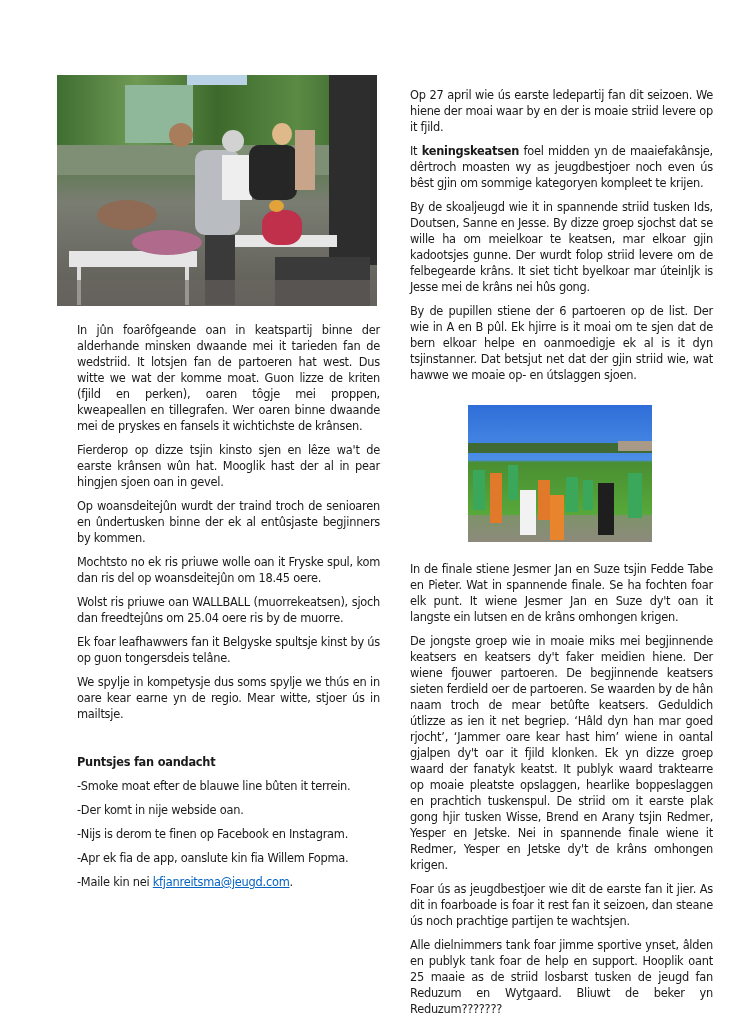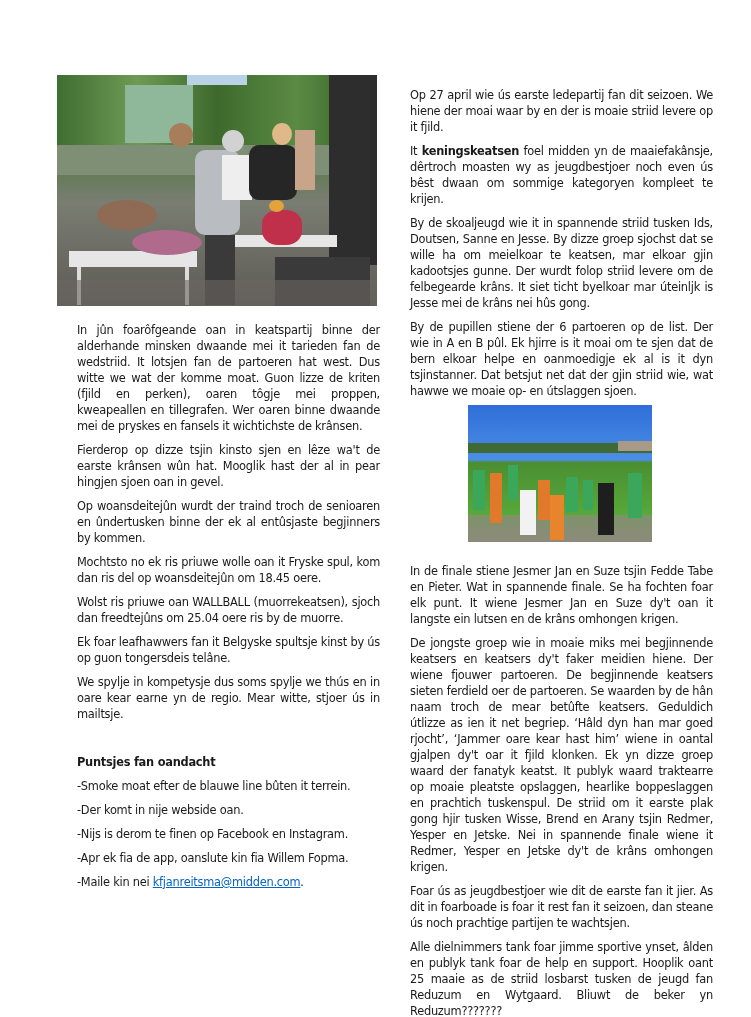--- a/index.html
+++ b/index.html
@@ -68,28 +68,28 @@
   <p>Mochtsto no ek ris priuwe wolle oan it Fryske spul, kom dan ris del op woansdeitejûn om 18.45 oere.</p>
   <p>Wolst ris priuwe oan WALLBALL (muorrekeatsen), sjoch dan freedtejûns om 25.04 oere ris by de muorre.</p>
   <p>Ek foar leafhawwers fan it Belgyske spultsje kinst by ús op guon tongersdeis telâne.</p>
   <p>We spylje in kompetysje dus soms spylje we thús en in oare kear earne yn de regio. Mear witte, stjoer ús in mailtsje.</p>
   <div class="spacer"></div>
   <p class="heading">Puntsjes fan oandacht</p>
   <p class="list-line">-Smoke moat efter de blauwe line bûten it terrein.</p>
   <p class="list-line">-Der komt in nije webside oan.</p>
   <p class="list-line">-Nijs is derom te finen op Facebook en Instagram.</p>
   <p class="list-line">-Apr ek fia de app, oanslute kin fia Willem Fopma.</p>
-  <p class="list-line"><span>-Maile kin nei </span><a class="email-link">kfjanreitsma@midden.com</a><span>.</span></p>
+  <p class="list-line"><span>-Maile kin nei </span><a class="email-link">kfjanreitsma@jeugd.com</a><span>.</span></p>
 </div>
 
 <div id="right-col" class="col">
   <p>Op 27 april wie ús earste ledepartij fan dit seizoen. We hiene der moai waar by en der is moaie striid levere op it fjild.</p>
-  <p><span>It </span><b>keningskeatsen</b><span> foel midden yn de maaiefakânsje, dêrtroch moasten wy as jeugdbestjoer noch even ús bêst dwaan om sommige kategoryen kompleet te krijen.</span></p>
+  <p><span>It </span><b>keningskeatsen</b><span> foel midden yn de maaiefakânsje, dêrtroch moasten wy as jeugdbestjoer noch even ús bêst gjin om sommige kategoryen kompleet te krijen.</span></p>
   <p>By de skoaljeugd wie it in spannende striid tusken Ids, Doutsen, Sanne en Jesse. By dizze groep sjochst dat se wille ha om meielkoar te keatsen, mar elkoar gjin kadootsjes gunne. Der wurdt folop striid levere om de felbegearde krâns. It siet ticht byelkoar mar úteinljk is Jesse mei de krâns nei hûs gong.</p>
-  <p style="margin-bottom:10px;">By de pupillen stiene der 6 partoeren op de list. Der wie in A en B pûl. Ek hjirre is it moai om te sjen dat de bern elkoar helpe en oanmoedigje ek al is it dyn tsjinstanner. Dat betsjut net dat der gjin striid wie, wat hawwe we moaie op- en útslaggen sjoen.</p>
+  <p style="margin-bottom:24px;">By de pupillen stiene der 6 partoeren op de list. Der wie in A en B pûl. Ek hjirre is it moai om te sjen dat de bern elkoar helpe en oanmoedigje ek al is it dyn tsjinstanner. Dat betsjut net dat der gjin striid wie, wat hawwe we moaie op- en útslaggen sjoen.</p>
   <div style="height:154px;"></div>
   <p>In de finale stiene Jesmer Jan en Suze tsjin Fedde Tabe en Pieter. Wat in spannende finale. Se ha fochten foar elk punt. It wiene Jesmer Jan en Suze dy't oan it langste ein lutsen en de krâns omhongen krigen.</p>
   <p>De jongste groep wie in moaie miks mei begjinnende keatsers en keatsers dy't faker meidien hiene. Der wiene fjouwer partoeren. De begjinnende keatsers sieten ferdield oer de partoeren. Se waarden by de hân naam troch de mear betûfte keatsers. Geduldich útlizze as ien it net begriep. ‘Hâld dyn han mar goed rjocht’, ‘Jammer oare kear hast him’ wiene in oantal gjalpen dy't oar it fjild klonken. Ek yn dizze groep waard der fanatyk keatst. It publyk waard traktearre op moaie pleatste opslaggen, hearlike boppeslaggen en prachtich tuskenspul. De striid om it earste plak gong hjir tusken Wisse, Brend en Arany tsjin Redmer, Yesper en Jetske. Nei in spannende finale wiene it Redmer, Yesper en Jetske dy't de krâns omhongen krigen.</p>
   <p>Foar ús as jeugdbestjoer wie dit de earste fan it jier. As dit in foarboade is foar it rest fan it seizoen, dan steane ús noch prachtige partijen te wachtsjen.</p>
   <p>Alle dielnimmers tank foar jimme sportive ynset, âlden en publyk tank foar de help en support. Hooplik oant 25 maaie as de striid losbarst tusken de jeugd fan Reduzum en Wytgaard. Bliuwt de beker yn Reduzum???????</p>
 </div>
 
 <div id="photo-2" class="photo" title="Group of youth players in green and orange shirts standing on a grass field under a blue sky">
   <div class="shape" style="left:0;top:38px;width:184px;height:10px;background:#3f6a34;"></div>
   <div class="shape" style="left:150px;top:36px;width:34px;height:10px;background:#a89a86;"></div>

